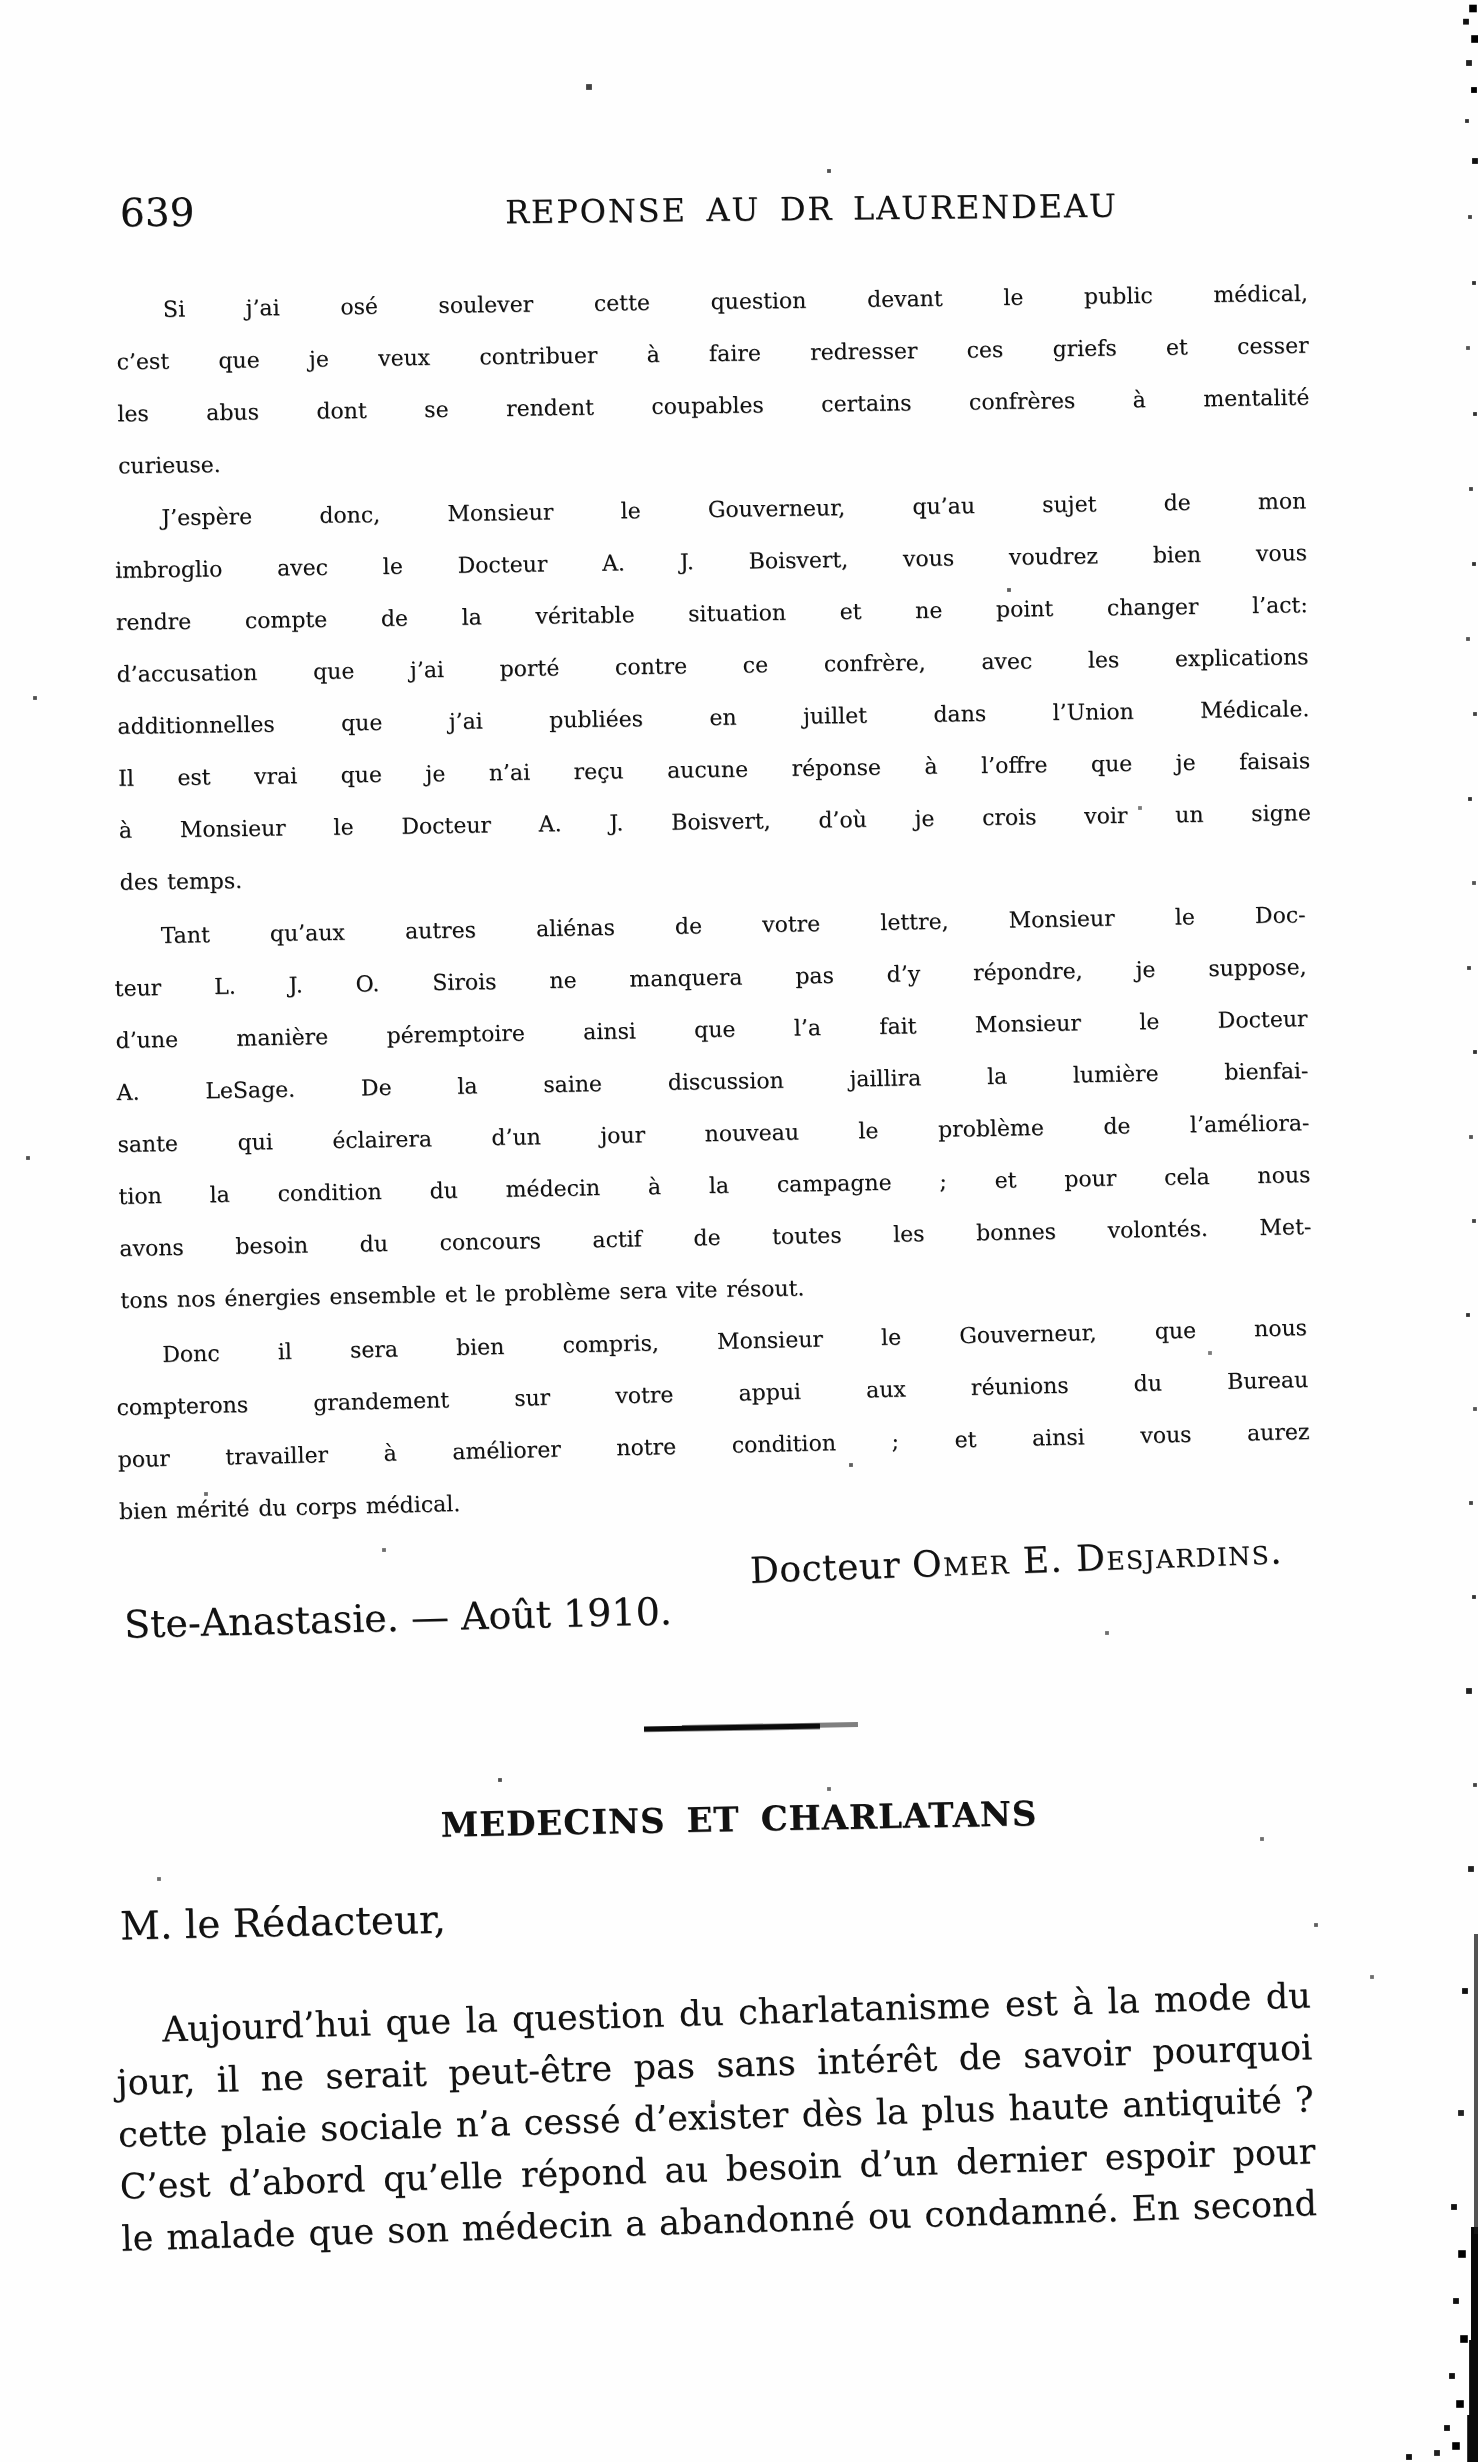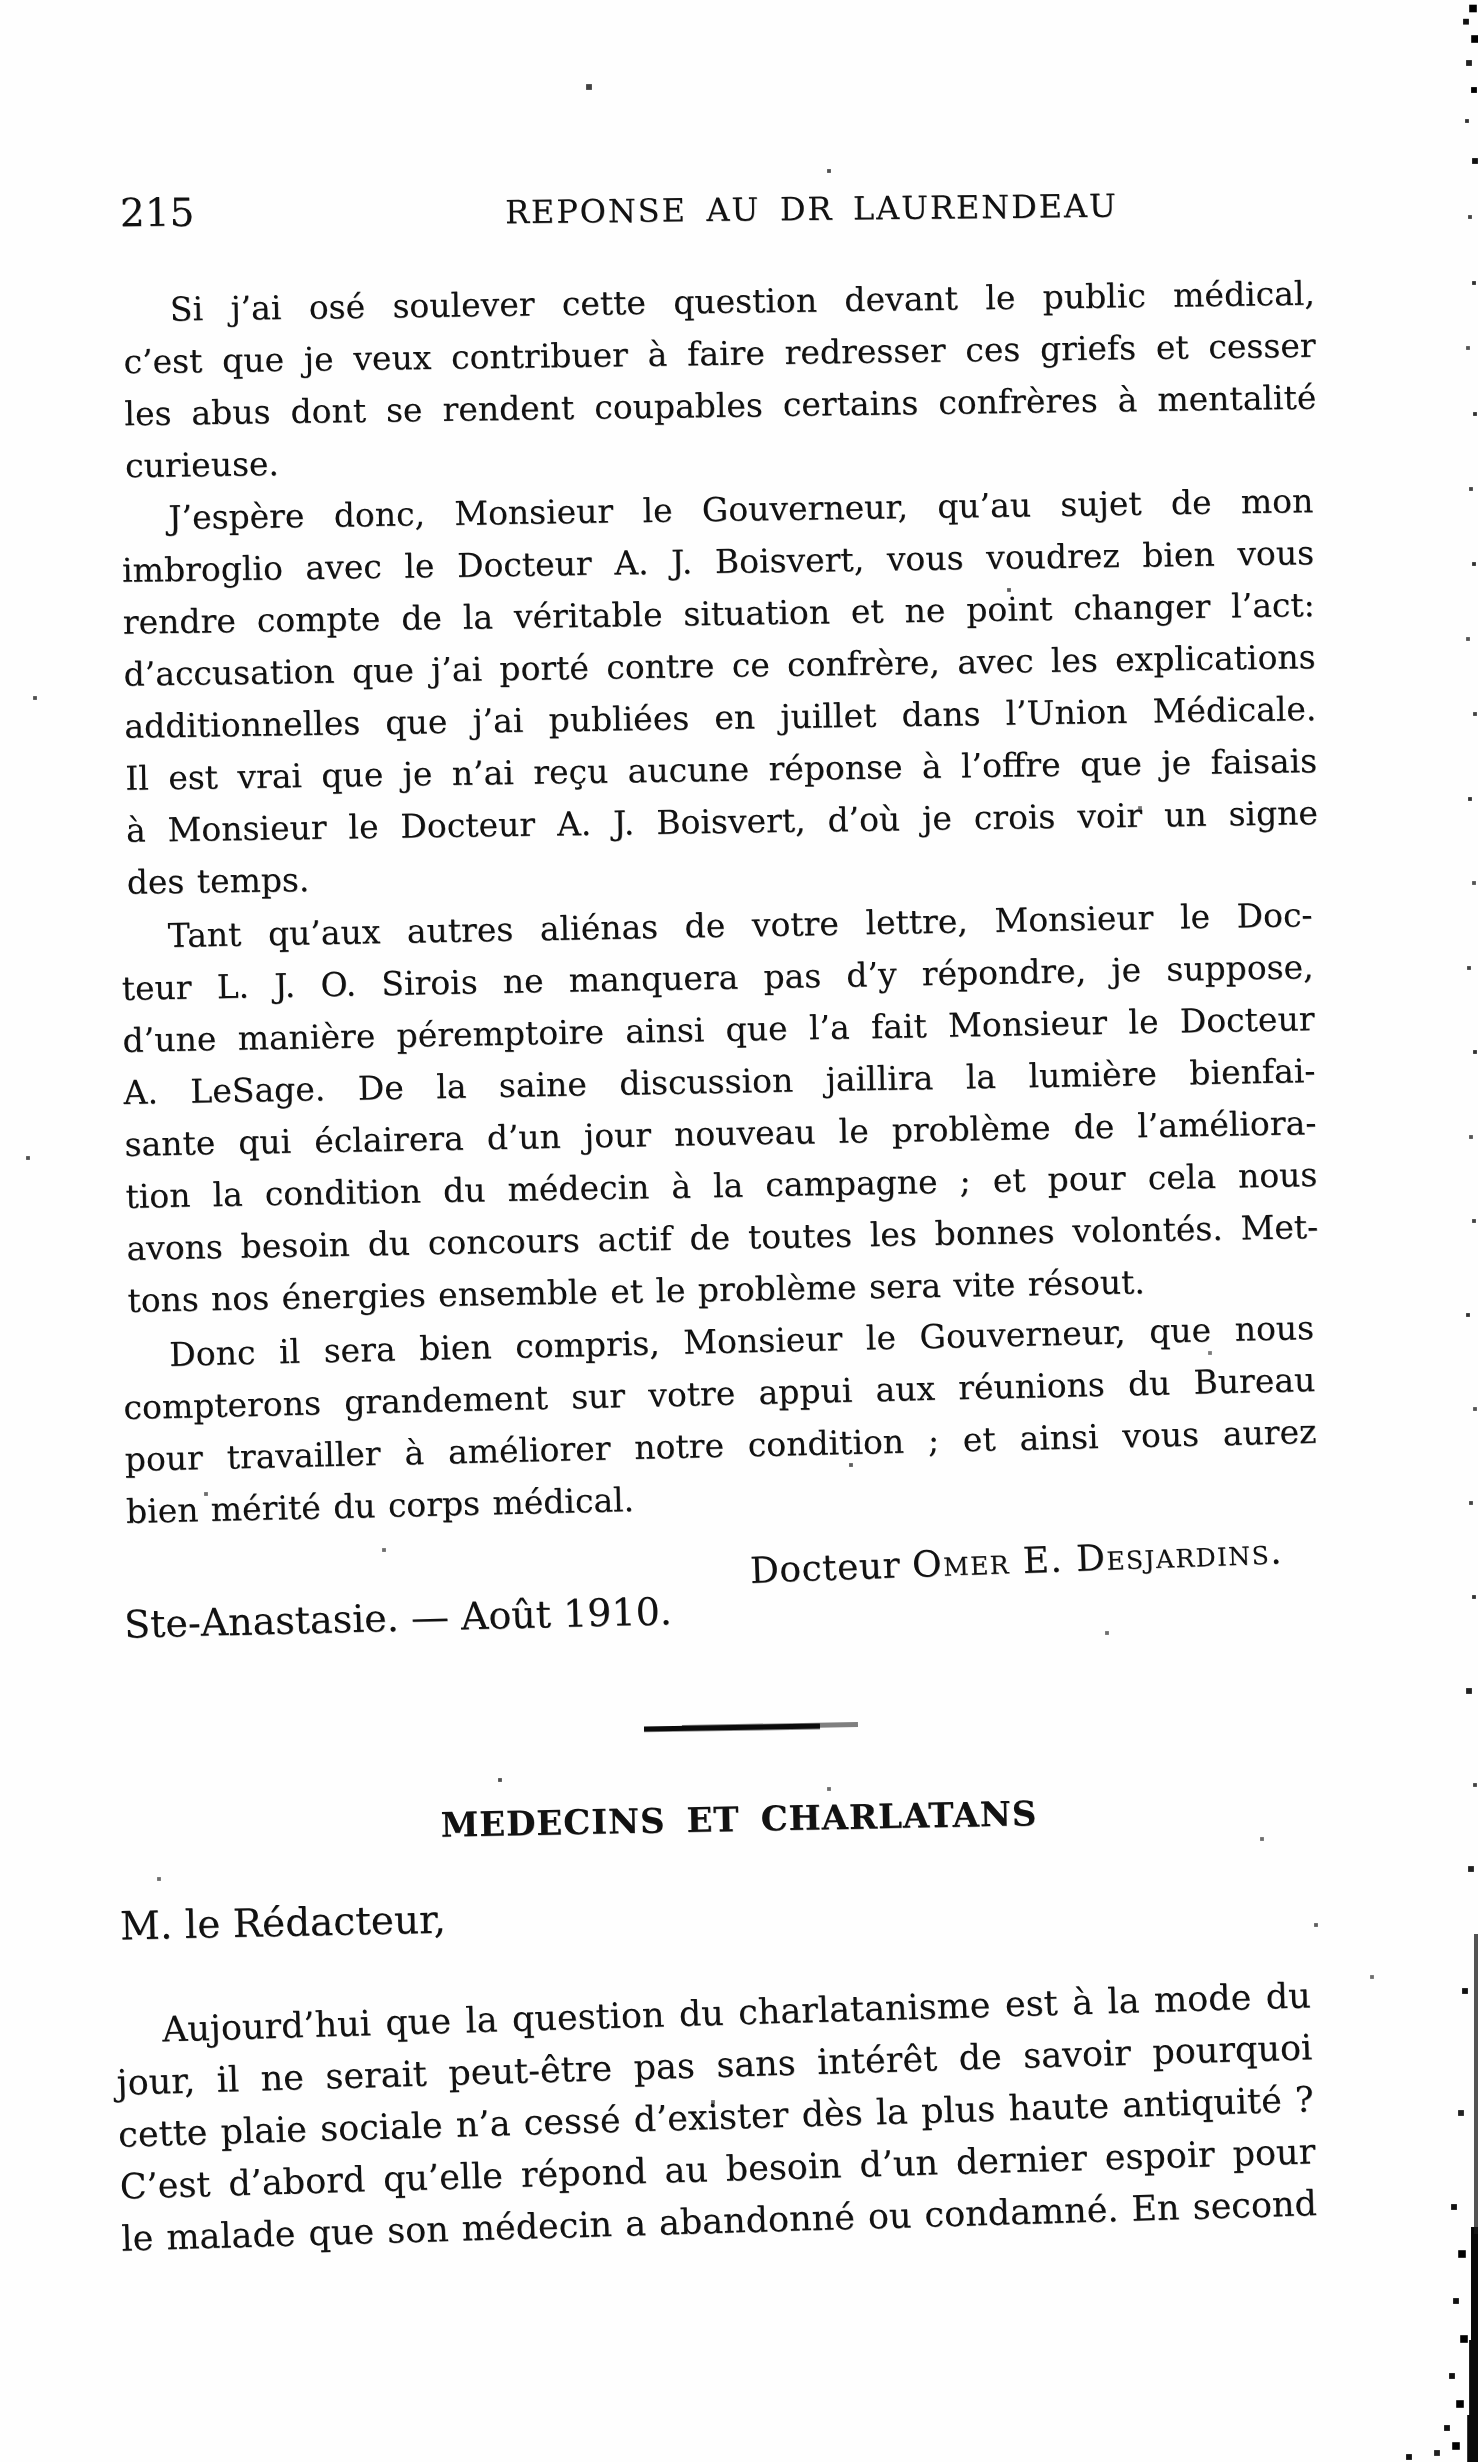--- a/index.html
+++ b/index.html
@@ -9,21 +9,21 @@
     background:#fefefe;
     overflow:hidden;
     font-family:"DejaVu Serif", "Liberation Serif", serif;
     color:#121212;
     text-shadow:0.4px 0.5px 0.6px rgba(15,15,15,0.38);
   }
   
   .page-number{position:absolute;left:120px;top:193px;font-size:39px;line-height:1;transform:rotate(-0.4deg);}
   .running-title{position:absolute;left:505px;top:193px;font-size:32px;line-height:1;letter-spacing:1.9px;word-spacing:7.5px;transform:rotate(-0.6deg);}
   
-  .letter-body{position:absolute;left:124px;top:276px;width:1192px;font-size:33px;line-height:52px;}
+  .letter-body{position:absolute;left:117px;top:276px;width:1192px;font-size:22px;line-height:52px;}
   .para{transform-origin:50% 50%;}
   .line{text-align:justify;text-align-last:justify;height:52px;white-space:normal;word-spacing:1.9px;}
   .line.first{text-indent:47px;}
   .line.final{text-align-last:left;}
   
   .signature{position:absolute;left:648px;top:1541px;width:635px;text-align:right;font-size:36px;line-height:1.2;transform:rotate(-2.1deg);letter-spacing:0.5px;}
   .signature .name{font-variant:small-caps;letter-spacing:1.4px;}
   .dateline{position:absolute;left:124px;top:1596px;font-size:38px;line-height:1.2;transform:rotate(-1.4deg);}
   
   .divider-rule{position:absolute;left:644px;top:1725px;width:176px;height:4.7px;background:#0b0b0b;transform:rotate(-0.9deg);box-shadow:0 0.9px 0 rgba(0,0,0,.45), 38px -0.9px 0 rgba(0,0,0,.5);}
@@ -52,21 +52,21 @@
     205px 1493px 0 0.9px #555,499px 1779px 0 0.9px #333,828px 1788px 0 0.9px #555,
     1261px 1838px 0 0.9px #555,1315px 1924px 0 0.9px #444,158px 1878px 0 0.9px #555,
     1106px 1632px 0 0.9px #555,1209px 1352px 0 0.9px #666,712px 2101px 0 0.9px #555,
     1371px 1976px 0 0.9px #555,383px 1549px 0 0.9px #555,1139px 807px 0 0.9px #666;}
 </style>
 </head>
 <body>
 
 <div class="page">
 
-  <div class="page-number">215</div>
+  <div class="page-number">639</div>
   <div class="running-title">REPONSE AU DR LAURENDEAU</div>
 
   <div class="letter-body">
     <div class="para" style="transform:rotate(-0.8deg)">
         <div class="line first">Si j’ai osé soulever cette question devant le public médical,</div>
         <div class="line">c’est que je veux contribuer à faire redresser ces griefs et cesser</div>
         <div class="line">les abus dont se rendent coupables certains confrères à mentalité</div>
         <div class="line final">curieuse.</div>
       </div>
     <div class="para" style="transform:rotate(-0.85deg)">

